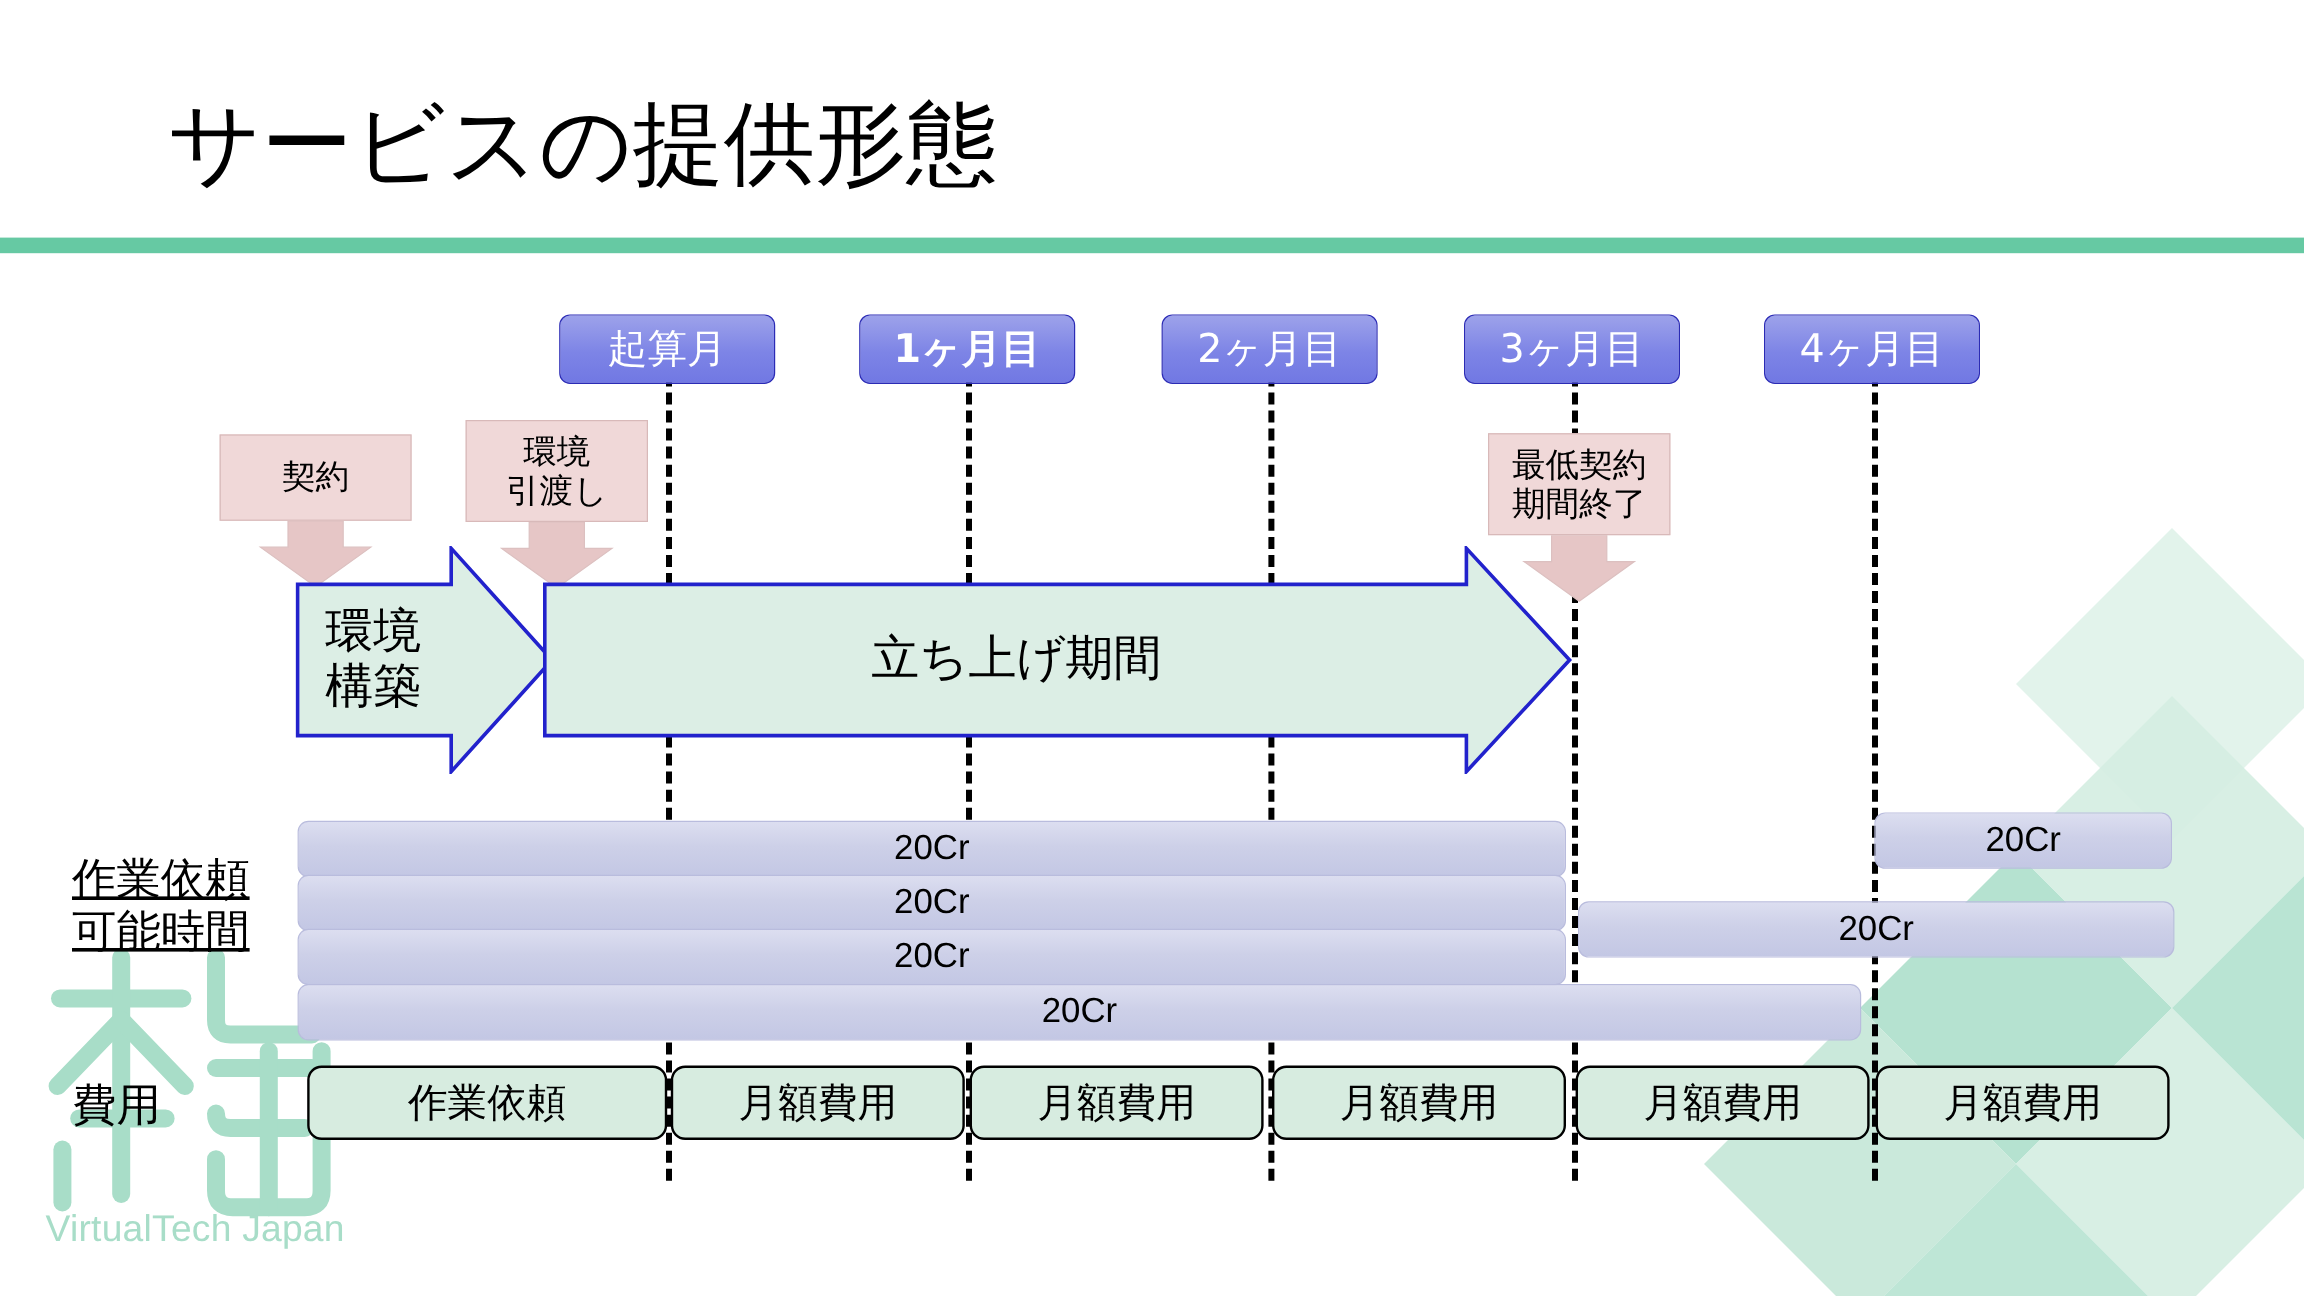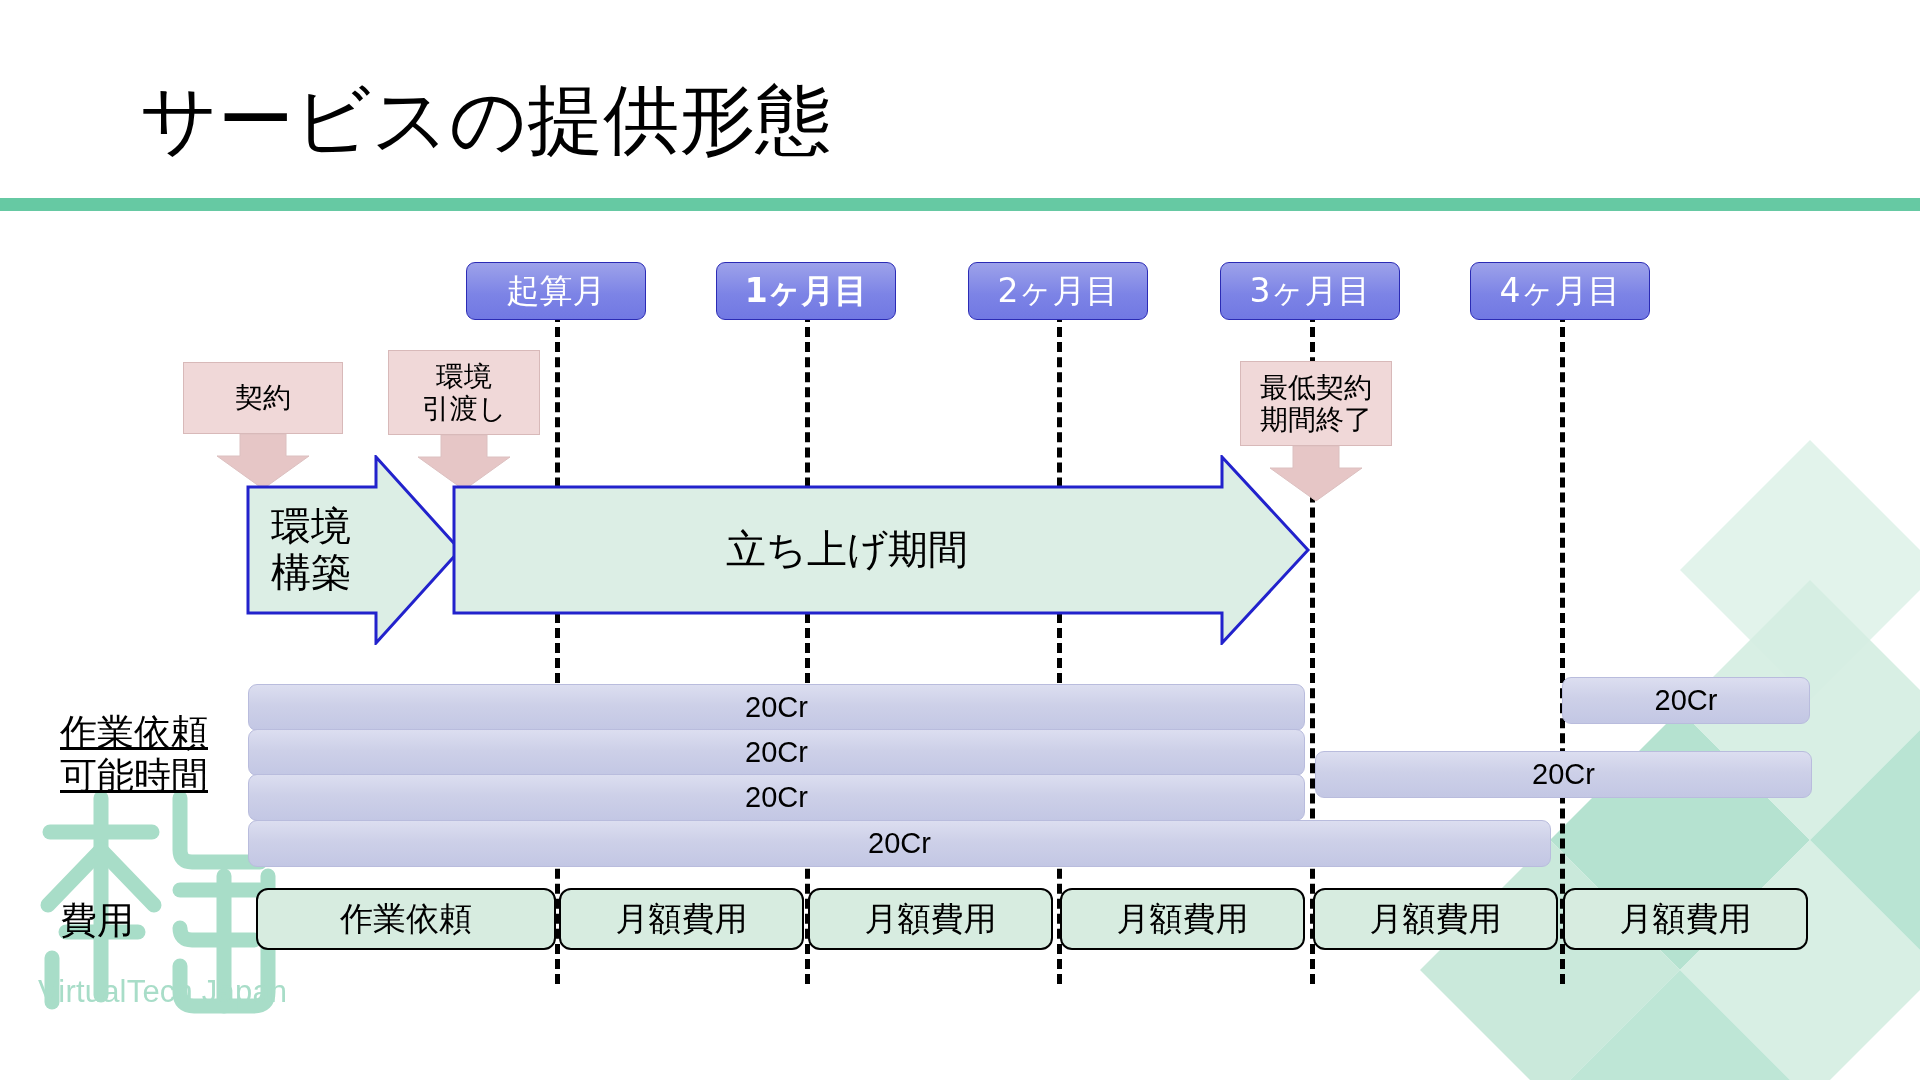--- a/index.html
+++ b/index.html
@@ -11,21 +11,21 @@
     position:relative;
   }
   #slide{position:absolute;left:0;top:0;width:1920px;height:1080px;overflow:hidden;background:#fff;}
 
   
   .deco{position:absolute;right:0;bottom:0;width:640px;height:700px;pointer-events:none;}
 
   
   .logo-wrap{position:absolute;left:28px;top:780px;width:280px;height:270px;pointer-events:none;}
   .logo-text{
-    position:absolute;left:38px;top:974px;
+    position:absolute;left:38px;top:1006px;
     font-size:31px;letter-spacing:.2px;
     color:#a8ddc8;font-family:"Liberation Sans",sans-serif;
   }
 
   
   .title{
     position:absolute;left:140px;top:82px;
     font-size:76px;line-height:1;
     color:#000;
     font-family:"DejaVu Sans","Liberation Sans",sans-serif;

